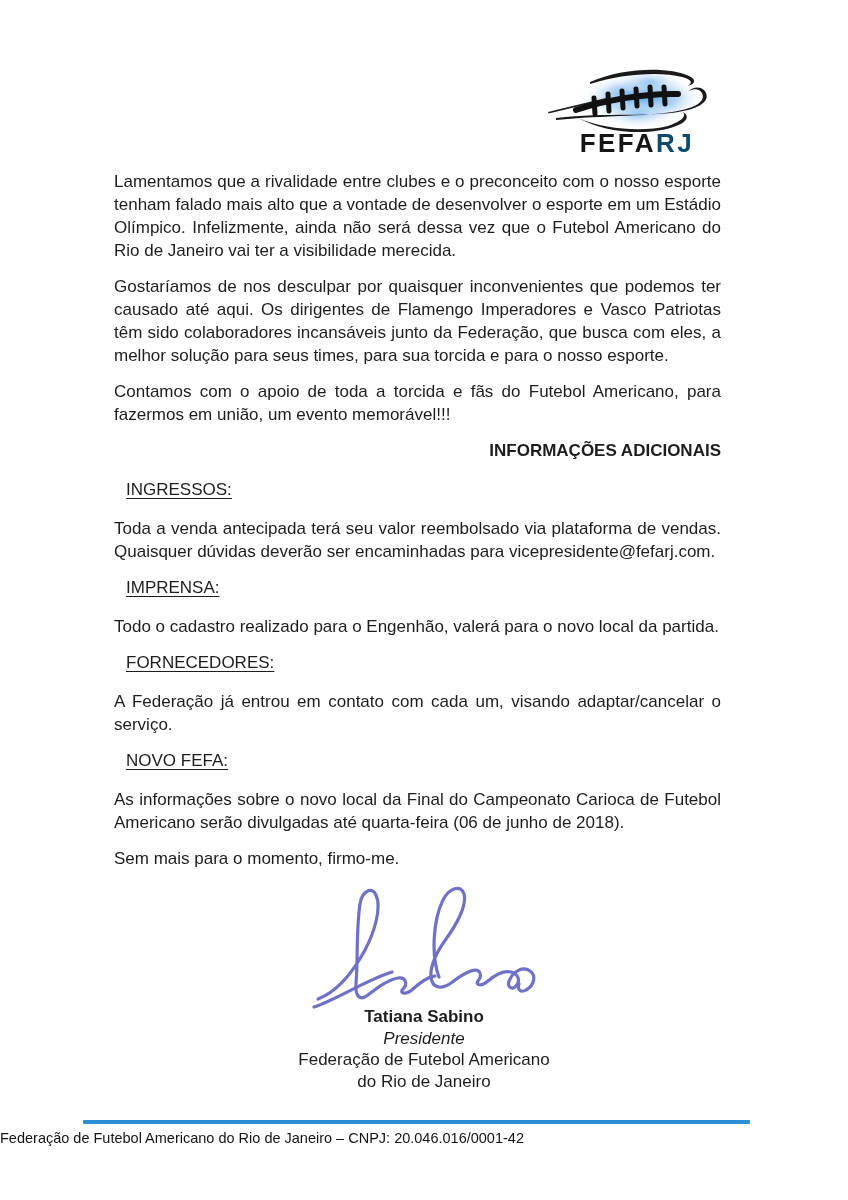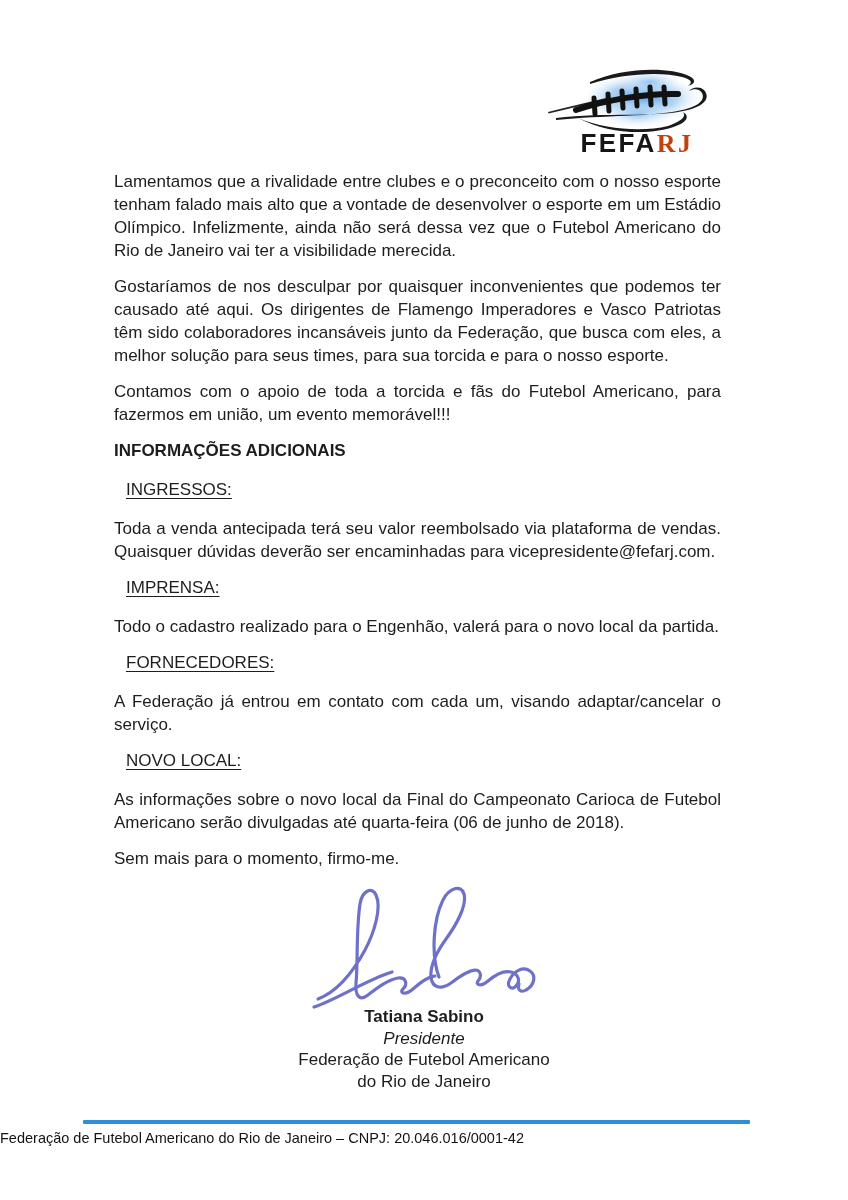--- a/index.html
+++ b/index.html
@@ -39,21 +39,21 @@
     top: 170px;
     left: 114px;
     width: 607px;
     font-size: 17px;
     line-height: 23px;
     text-align: justify;
   }
   .para   { margin: 0 0 13px 0; }
   .info-title {
     margin: 0 0 16px 0;
-    text-align: left;
+    text-align: right;
     font-weight: bold;
   }
   .sec-h {
     margin: 0 0 16px 12px;
     text-decoration: underline;
     text-underline-offset: 3px;
     text-align: left;
   }
   .sec-b  { margin: 0 0 13px 0; }
   .closing { margin: 0; text-align: left; }
@@ -134,41 +134,41 @@
       <g stroke="#111" stroke-width="5" stroke-linecap="round">
         <line x1="48" y1="38" x2="49" y2="54"></line>
         <line x1="62" y1="34" x2="63" y2="51"></line>
         <line x1="76" y1="31" x2="77" y2="48"></line>
         <line x1="90" y1="29" x2="91" y2="46"></line>
         <line x1="104" y1="27" x2="105" y2="45"></line>
         <line x1="118" y1="27" x2="119" y2="44"></line>
       </g>
     </svg>
     <div class="wordmark">
-      <span class="wm-black">FEFA</span><span class="wm-blue" style="color: #c2410c; font-family: Liberation Serif, serif;">RJ</span>
+      <span class="wm-black">FEFA</span><span class="wm-blue" style="color: #0c4a6e;">RJ</span>
     </div>
   </div>
 
   <div class="letter">
     <p class="para">Lamentamos que a rivalidade entre clubes e o preconceito com o nosso esporte tenham falado mais alto que a vontade de desenvolver o esporte em um Estádio Olímpico. Infelizmente, ainda não será dessa vez que o Futebol Americano do Rio de Janeiro vai ter a visibilidade merecida.</p>
     <p class="para">Gostaríamos de nos desculpar por quaisquer inconvenientes que podemos ter causado até aqui. Os dirigentes de Flamengo Imperadores e Vasco Patriotas têm sido colaboradores incansáveis junto da Federação, que busca com eles, a melhor solução para seus times, para sua torcida e para o nosso esporte.</p>
     <p class="para">Contamos com o apoio de toda a torcida e fãs do Futebol Americano, para fazermos em união, um evento memorável!!!</p>
 
     <p class="info-title">INFORMAÇÕES ADICIONAIS</p>
 
     <p class="sec-h">INGRESSOS:</p>
     <p class="sec-b">Toda a venda antecipada terá seu valor reembolsado via plataforma de vendas. Quaisquer dúvidas deverão ser encaminhadas para vicepresidente@fefarj.com.</p>
 
     <p class="sec-h">IMPRENSA:</p>
     <p class="sec-b">Todo o cadastro realizado para o Engenhão, valerá para o novo local da partida.</p>
 
     <p class="sec-h">FORNECEDORES:</p>
     <p class="sec-b">A Federação já entrou em contato com cada um, visando adaptar/cancelar o serviço.</p>
 
-    <p class="sec-h">NOVO LOCAL:</p>
+    <p class="sec-h">NOVO FEFA:</p>
     <p class="sec-b">As informações sobre o novo local da Final do Campeonato Carioca de Futebol Americano serão divulgadas até quarta-feira (06 de junho de 2018).</p>
 
     <p class="closing">Sem mais para o momento, firmo-me.</p>
   </div>
 
   <div class="signature-wrap">
     <svg width="236" height="136" viewBox="0 0 236 136" xmlns="http://www.w3.org/2000/svg" fill="none" stroke-linecap="round" stroke-linejoin="round">
       <g stroke-width="3.2" opacity="0.88">
         <path d="M 10,121 C 28,114 44,96 57,72 C 66,55 74,30 68,17 C 64,8 54,13 52,26 C 48,52 50,85 48,105 C 47,117 51,124 60,117 C 69,110 79,102 90,100 C 98,99 100,106 95,111 C 91,115 97,118 105,111 C 112,105 119,99 127,98" style="stroke: rgb(91, 94, 192);"></path>
         <path d="M 131,99 C 123,78 125,42 135,22 C 141,10 153,6 156,16 C 159,27 149,46 138,61 C 128,75 122,88 123,99 C 124,110 133,112 143,105 C 151,99 159,93 167,92 C 173,92 174,99 170,103 C 167,107 173,109 180,103 C 187,97 195,92 203,94 C 211,96 213,104 207,109 C 203,112 198,108 202,101 C 206,93 215,88 222,93 C 228,97 227,107 218,112 C 213,115 209,112 211,106" style="stroke: rgb(91, 94, 192);"></path>

